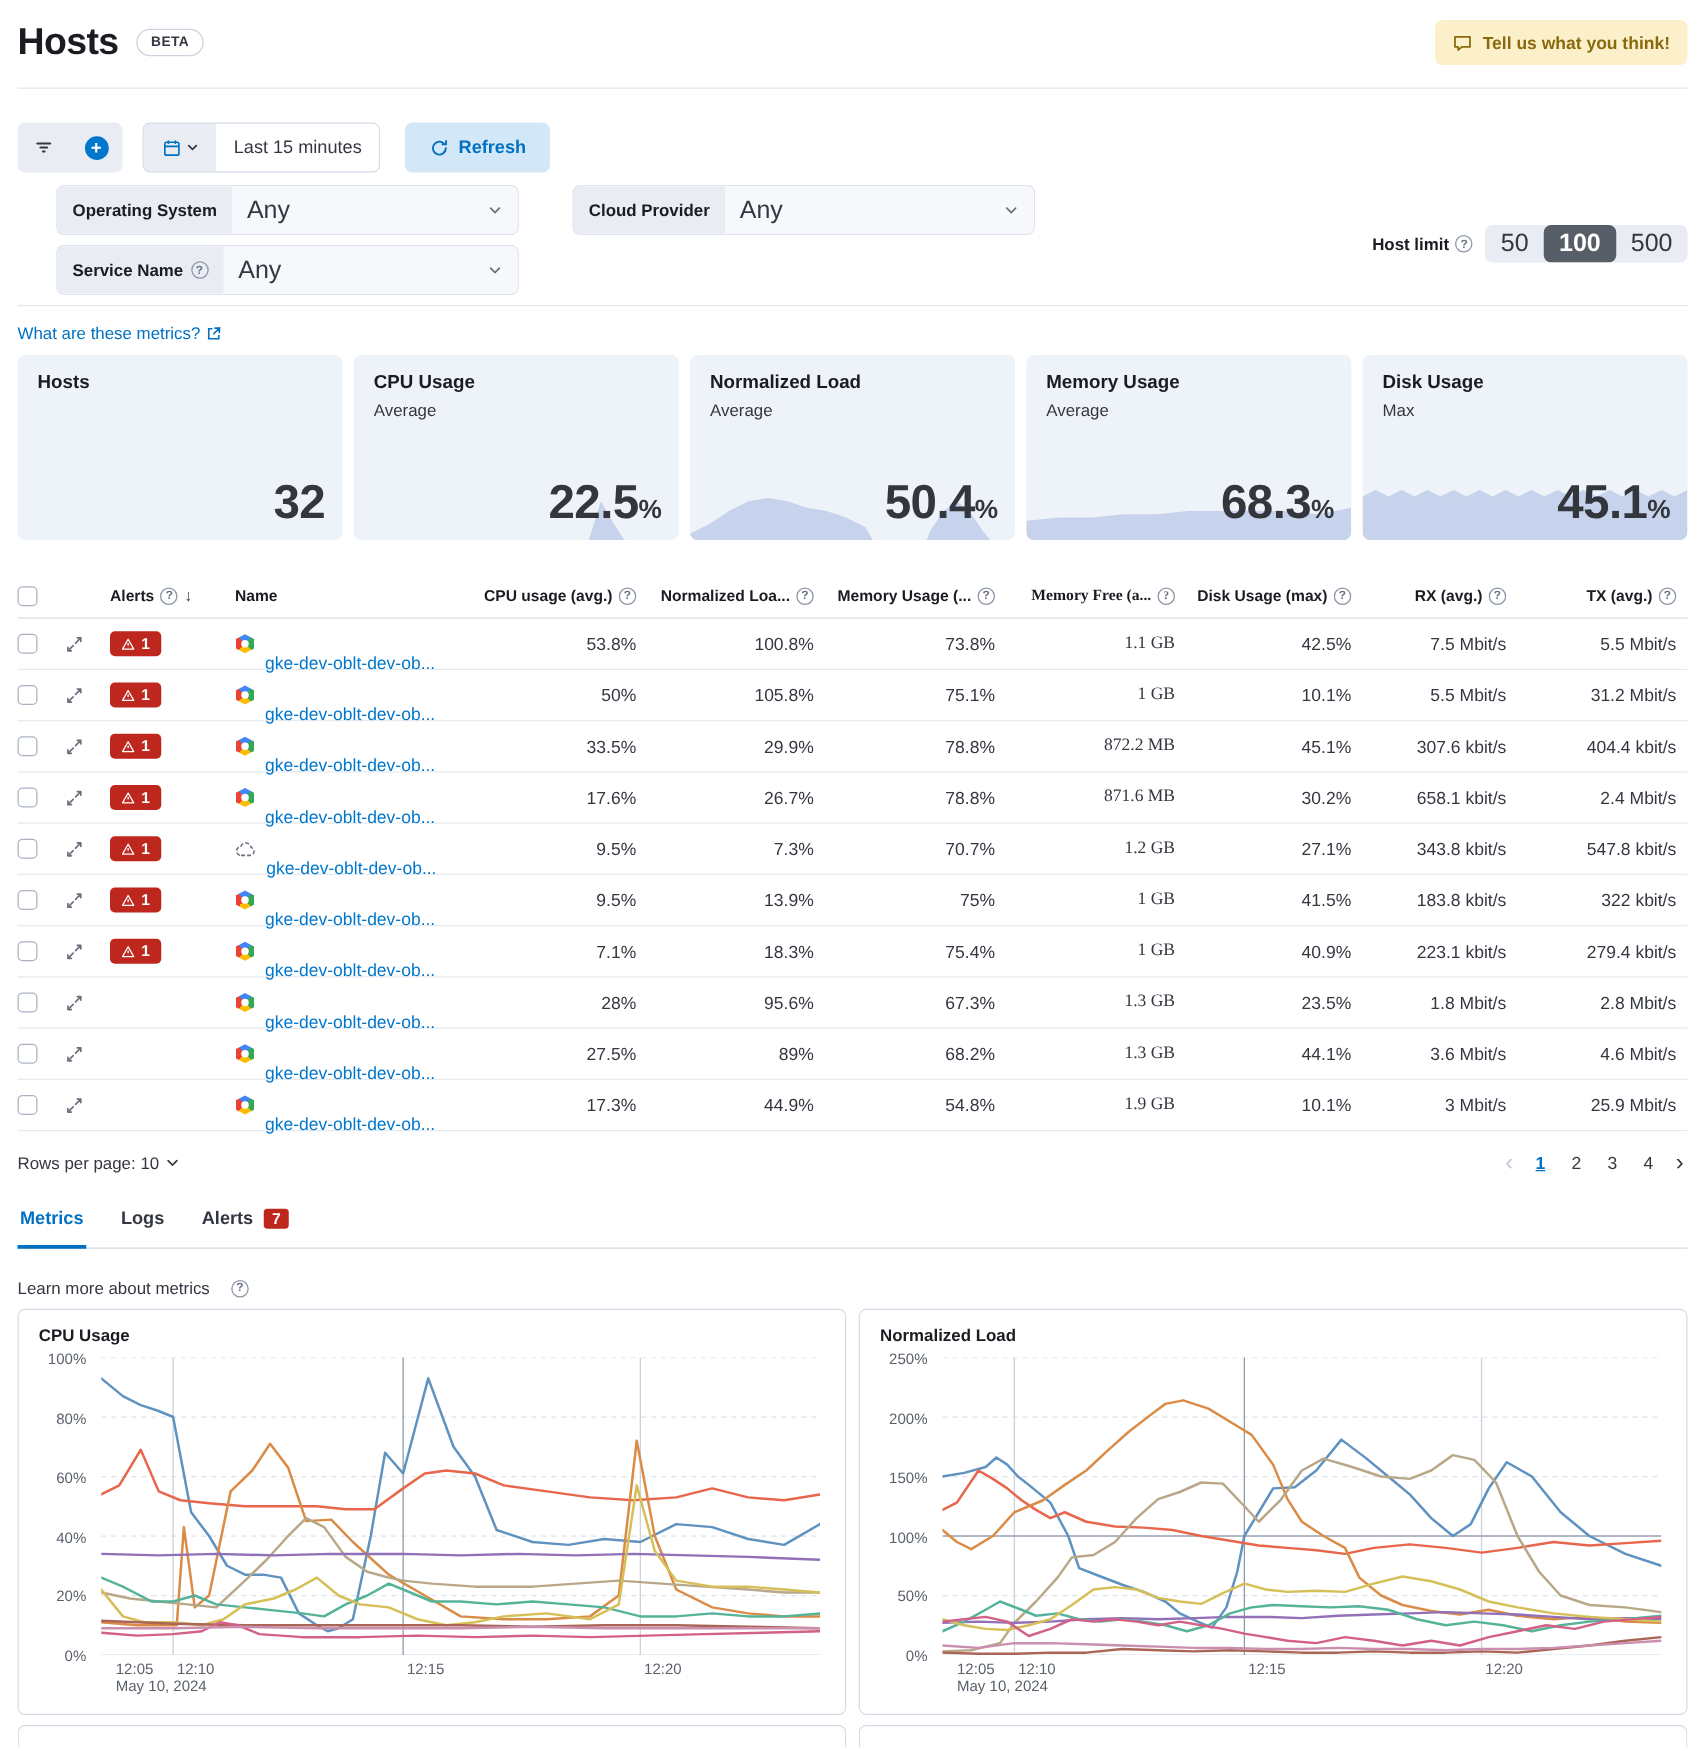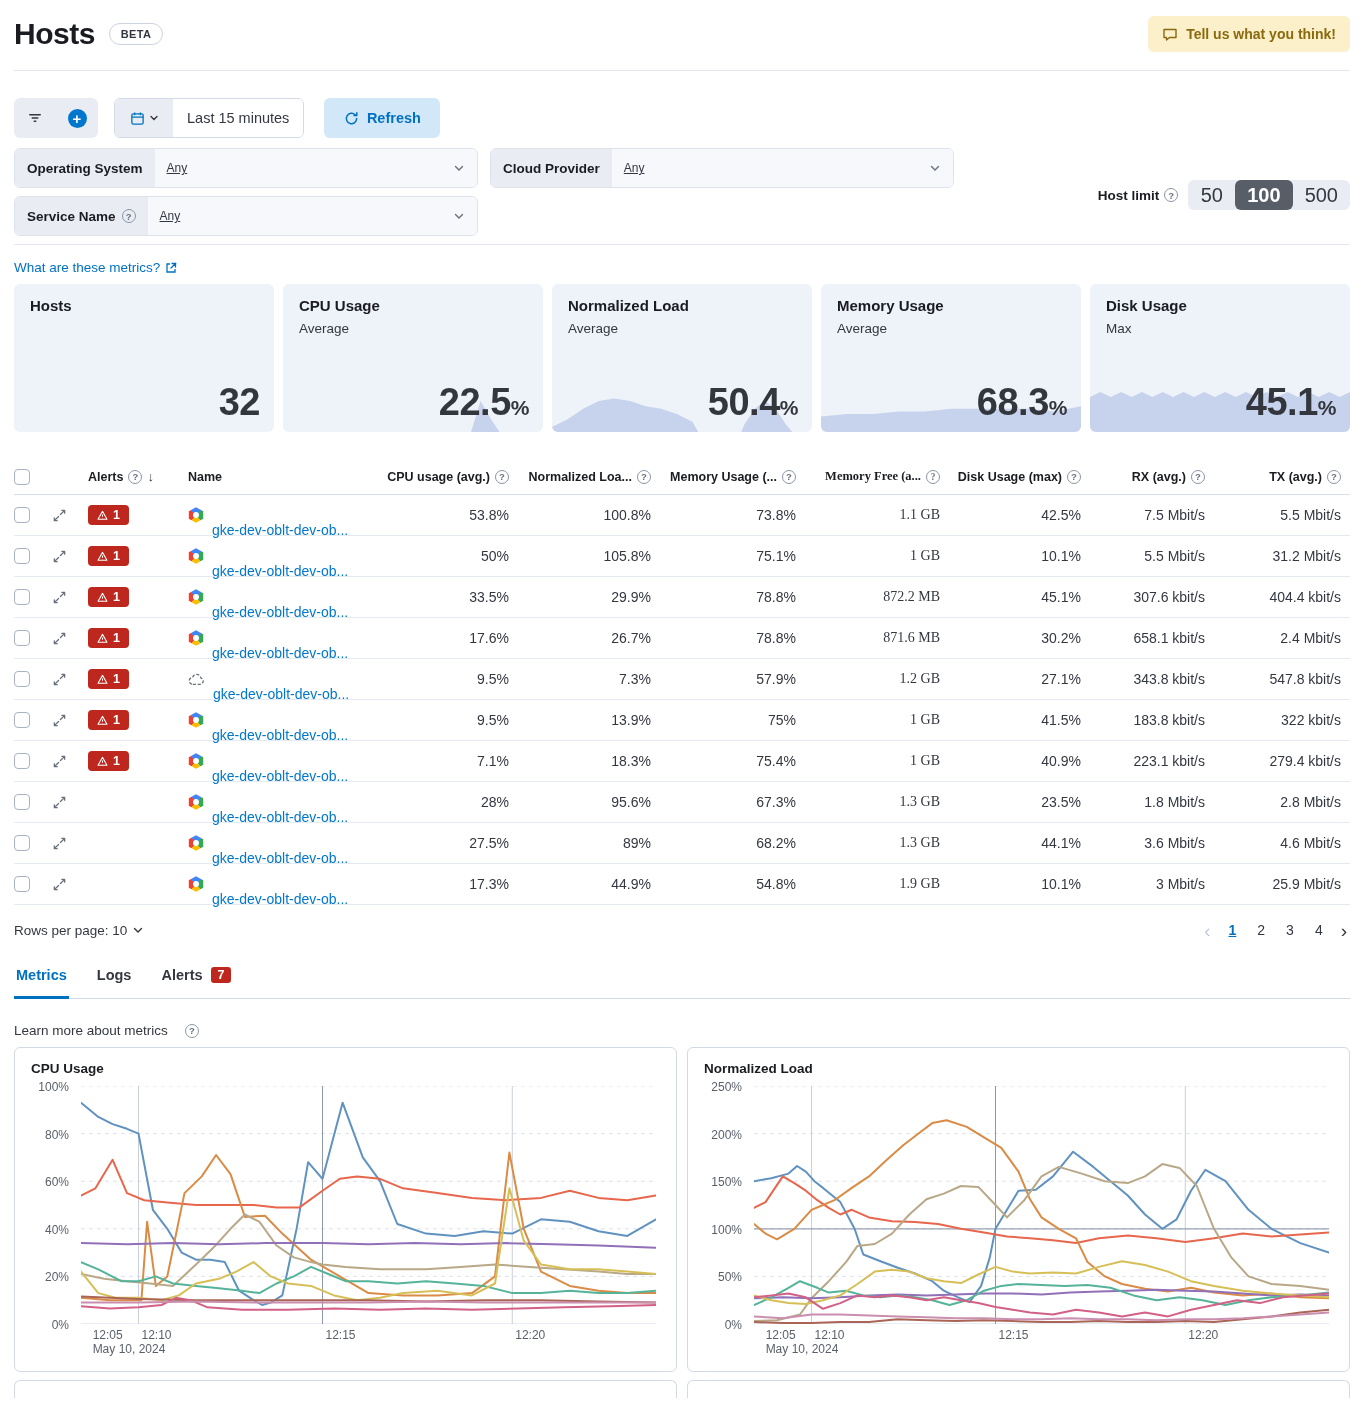--- a/index.html
+++ b/index.html
@@ -32,25 +32,25 @@
   .date-picker { display:flex; height:40px; border:1px solid #d3dae6; border-radius:6px; overflow:hidden; margin-left:8px; }
   .date-picker .dp-left { width:58px; background:#e9edf3; display:flex; align-items:center; justify-content:center; gap:4px; cursor:pointer; }
   .date-picker .dp-right { background:#fff; display:flex; align-items:center; padding:0 14px; font-size:14.5px; color:#343741; cursor:pointer; }
   .refresh-btn { margin-left:12px; height:40px; min-width:116px; background:#d2e7f7; color:#0071c2;
     border:none; border-radius:6px; font-size:14.5px; font-weight:600; display:flex; align-items:center;
     justify-content:center; gap:8px; cursor:pointer; padding:0 16px; }
 
   
   .filters { position:relative; margin-top:10px; }
   .filter-row { display:flex; gap:12px; margin-bottom:8px; }
-  .filter-ctl { display:flex; height:40px; border:1px solid #dde3ed; border-radius:6px; overflow:hidden; width:464px; }
+  .filter-ctl { display:flex; height:40px; border:1px solid #dde3ed; border-radius:6px; overflow:hidden; width:370px;margin-left:31px; }
   .filter-ctl .f-label { background:#e9edf3; display:flex; align-items:center; gap:6px; padding:0 12px;
     font-size:13.5px; font-weight:700; color:#1a1c21; white-space:nowrap; }
   .filter-ctl .f-value { flex:1; background:#f6f8fc; display:flex; align-items:center; padding:0 12px;
-    font-size:12px; color:#343741; cursor:pointer;text-decoration:underline; }
+    font-size:20px; color:#343741; cursor:pointer; }
   .filter-ctl .f-value .chev { margin-left:auto; }
   .host-limit { position:absolute; right:0; top:32px; display:flex; align-items:center; gap:10px; }
   .host-limit .hl-label { font-size:13.5px; font-weight:700; color:#1a1c21; display:flex; align-items:center; gap:5px; }
   .hl-group { display:flex; background:#e9edf3; border-radius:6px; overflow:hidden; }
   .hl-btn { min-width:47px; height:30px; border:none; background:transparent; font-size:20px; color:#343741;
     cursor:pointer; font-family:inherit; padding:0 12px; }
   .hl-btn.selected { background:#585e68; color:#fff; font-weight:700; border-radius:6px; }
   .filters-divider { border-bottom:1px solid #e3e6ef; margin-top:4px; }
 
   .metrics-link-row { margin:13px 0 8px; }
@@ -482,21 +482,21 @@
               </svg>1</span>
           </span>
           <span class="tc tc-name">
             <svg width="17" height="17" viewBox="0 0 16 16" fill="none" stroke="#69707d" stroke-width="1.2">
               <path d="M4.5 12.5h7a3 3 0 0 0 .6-5.9A4 4 0 0 0 4.3 6a3.2 3.2 0 0 0 .2 6.5z" stroke-linejoin="round" stroke-dasharray="3 1.6"></path>
             </svg>
             <span class="name-link">gke-dev-oblt-dev-ob...</span>
           </span>
           <span class="tc tc-num tc-cpu">9.5%</span>
           <span class="tc tc-num tc-load">7.3%</span>
-          <span class="tc tc-num tc-mem">57.9%</span>
+          <span class="tc tc-num tc-mem">70.7%</span>
           <span class="tc tc-num tc-memfree">1.2 GB</span>
           <span class="tc tc-num tc-disk">27.1%</span>
           <span class="tc tc-num tc-rx">343.8 kbit/s</span>
           <span class="tc tc-num tc-tx">547.8 kbit/s</span>
         </div>
         <div class="t-row t-body-row">
           <span class="tc tc-check">
             <span class="checkbox"></span>
           </span>
           <span class="tc tc-expand">

